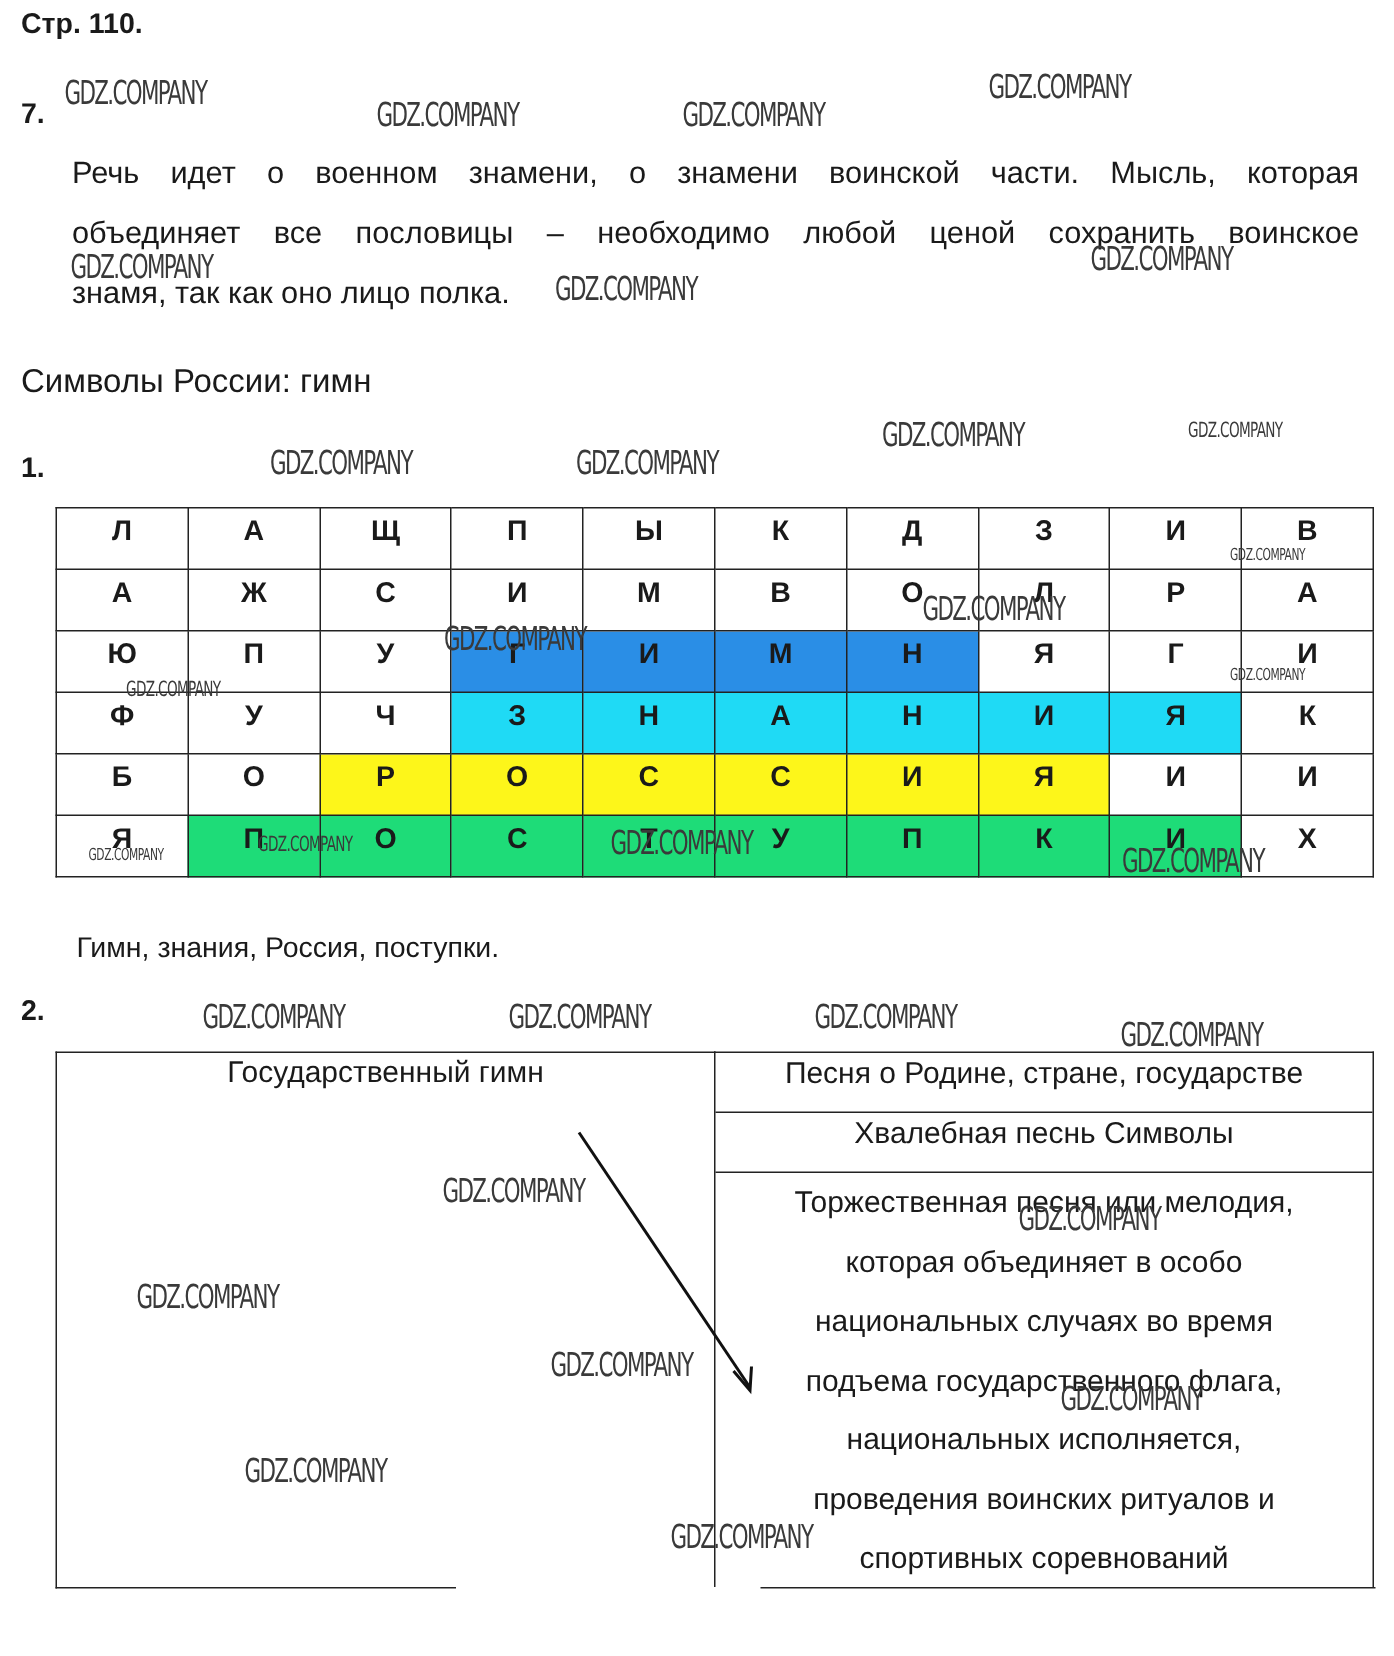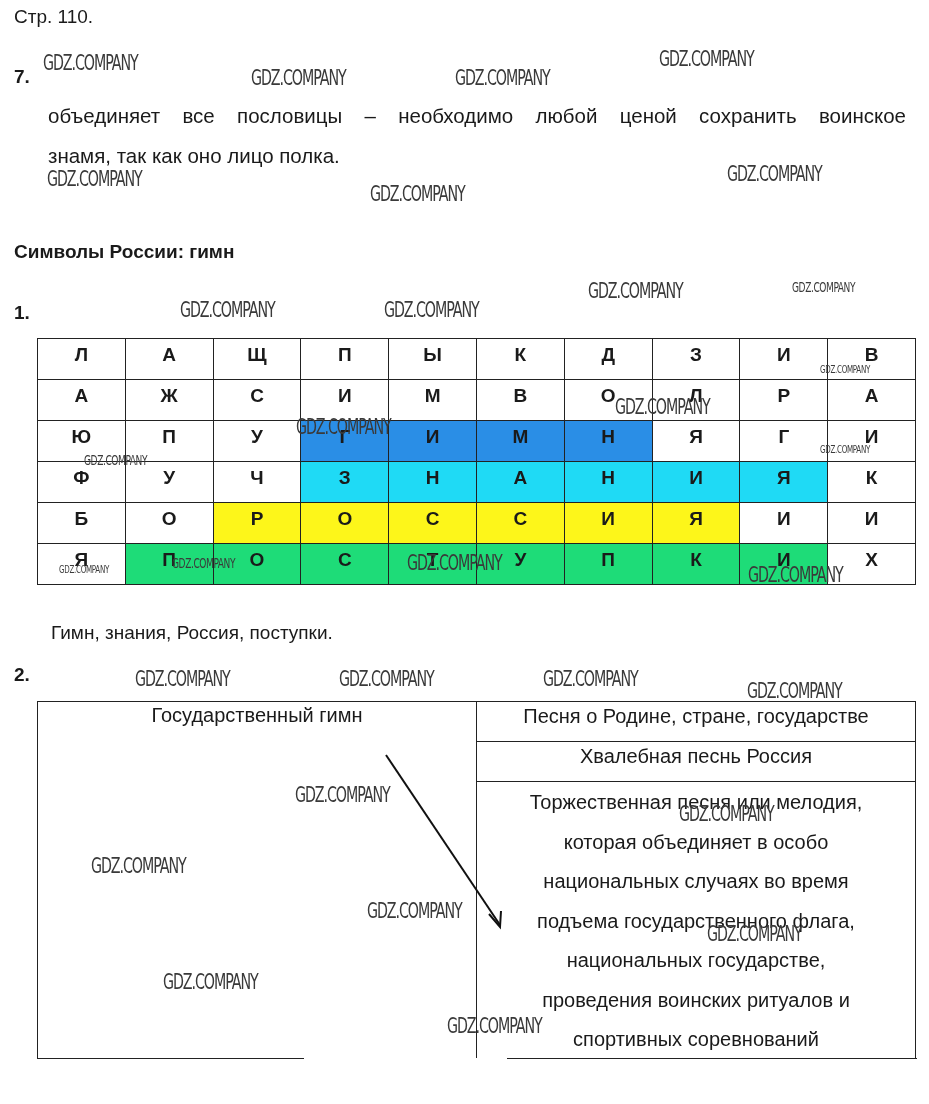--- a/index.html
+++ b/index.html
@@ -1,26 +1,26 @@
 <!DOCTYPE html>
 <html><head>
 <meta charset="utf-8">
 <style>
   html, body { margin: 0; padding: 0; background: #ffffff; }
   body {
     width: 929px; height: 1104px; position: relative; overflow: hidden;
     font-family: "Liberation Sans", sans-serif; color: #1a1a1a;
   }
   .abs { position: absolute; }
-  .page-label { left: 14px; top: 6px; font-size: 19px; font-weight: normal; }
+  .page-label { left: 14px; top: 6px; font-size: 19px; font-weight: bold; }
   .task-num { font-size: 19px; font-weight: bold; }
   .para { left: 48px; width: 858px; font-size: 20.5px; line-height: 40px; text-align: justify; }
   .para-line { display: block; text-align: justify; text-align-last: justify; height: 40px; }
   .para-line.last { text-align-last: left; }
-  .section-title { left: 14px; top: 241px; font-size: 19px; font-weight: bold; }
+  .section-title { left: 14px; top: 241px; font-size: 22px; font-weight: normal; }
   .answer-line { left: 51px; top: 622px; font-size: 19px; }
 
   
   .grid { left: 37px; top: 338px; width: 879px; height: 243px; border-collapse: collapse; table-layout: fixed; }
   .grid td {
     border: 1px solid #222; text-align: center; vertical-align: top;
     font-size: 19px; font-weight: bold; padding-top: 5px; height: 34px;
   }
   .match-left-border-top { left: 37px; top: 701px; width: 440px; height: 0; border-top: 1px solid #222; }
   .match-left-border-left { left: 37px; top: 701px; width: 0; height: 358px; border-left: 1px solid #222; }
@@ -42,20 +42,21 @@
   .wm.small { font-size: 14px; letter-spacing: -0.6px; }
   .wm.xs { font-size: 11px; letter-spacing: -0.4px; }
 </style>
 </head>
 <body>
 
 <div class="abs page-label">Стр. 110.</div>
 
 <div class="abs task-num" style="left:14px; top:66px;">7.</div>
 <div class="abs para" style="top:96px;">
+  <span class="para-line">Речь идет о военном знамени, о знамени воинской части. Мысль, которая</span>
   <span class="para-line">объединяет все пословицы – необходимо любой ценой сохранить воинское</span>
   <span class="para-line last">знамя, так как оно лицо полка.</span>
 </div>
 
 <div class="abs section-title">Символы России: гимн</div>
 
 <div class="abs task-num" style="left:14px; top:302px;">1.</div>
 <table class="abs grid">
   <tbody id="grid-body">
       <tr>
@@ -136,27 +137,27 @@
 
 <div class="abs task-num" style="left:14px; top:664px;">2.</div>
 <div class="abs match-left-border-top"></div>
 <div class="abs match-left-border-left"></div>
 <div class="abs match-bottom-left"></div>
 <div class="abs match-bottom-right"></div>
 <div class="abs left-heading">Государственный гимн</div>
 
 <div class="abs match-right">
   <div class="match-cell">Песня о Родине, стране, государстве</div>
-  <div class="match-cell">Хвалебная песнь Россия</div>
+  <div class="match-cell">Хвалебная песнь Символы</div>
   <div class="match-cell tall" style="padding-top:1px;">
     <div>Торжественная песня или мелодия,</div>
     <div>которая объединяет в особо</div>
     <div>национальных случаях во время</div>
     <div>подъема государственного флага,</div>
-    <div>национальных государстве,</div>
+    <div>национальных исполняется,</div>
     <div>проведения воинских ритуалов и</div>
     <div>спортивных соревнований</div>
   </div>
 </div>
 
 <svg class="abs" style="left:0; top:0;" width="929" height="1104">
   <line x1="386" y1="755" x2="500" y2="925" stroke="#111" stroke-width="2"></line>
   <polyline points="489,914 500,927 501,911" fill="none" stroke="#111" stroke-width="2"></polyline>
 </svg>
 

